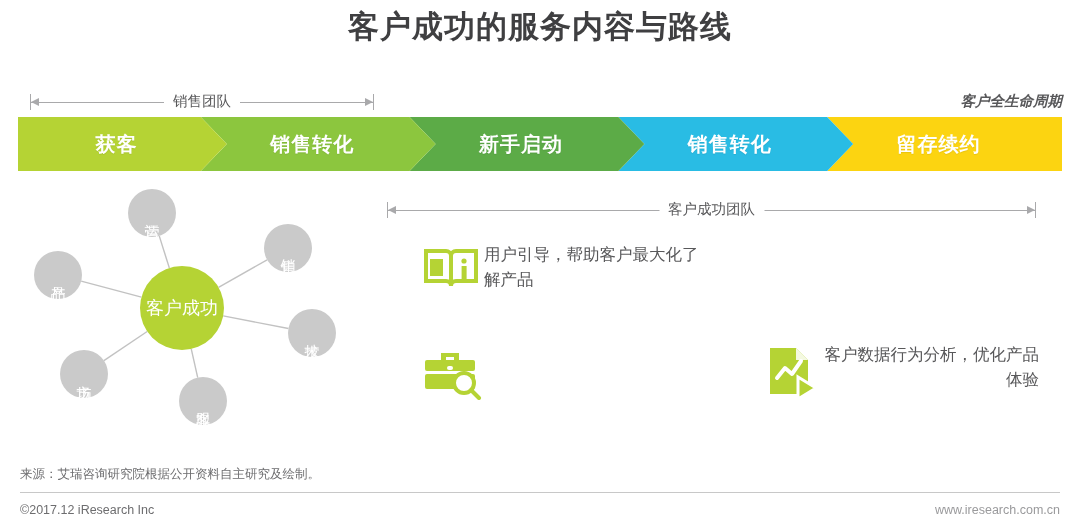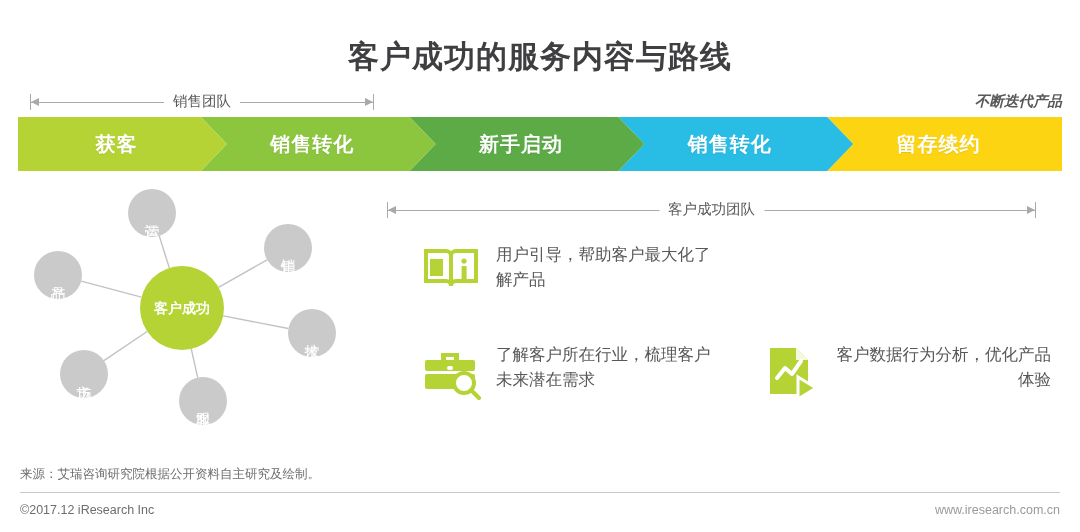--- a/index.html
+++ b/index.html
@@ -1,21 +1,21 @@
 <!DOCTYPE html>
 <html><head>
 <meta charset="utf-8">
 <style>
   html,body{margin:0;padding:0;background:#fff;}
   body{width:1080px;height:532px;position:relative;overflow:hidden;
        font-family:"Liberation Sans","DejaVu Sans",sans-serif;color:#58585a;}
 
   
   .title{position:absolute;left:0;top:6px;width:1080px;text-align:center;
-         font-size:31px;font-weight:bold;color:#3f3f41;letter-spacing:1px;margin-top:30px;}
+         font-size:31px;font-weight:bold;color:#3f3f41;letter-spacing:1px;}
 
   
   .bracket{position:absolute;height:16px;}
   .bracket .line{position:absolute;left:0;right:0;top:8px;height:1px;background:#a9a9ab;}
   .bracket .cap{position:absolute;top:0;width:1px;height:16px;background:#a9a9ab;}
   .bracket .cap.l{left:0;}
   .bracket .cap.r{right:0;}
   .bracket .ah{position:absolute;top:4px;width:0;height:0;
                border-top:4.5px solid transparent;border-bottom:4.5px solid transparent;}
   .bracket .ah.l{left:1px;border-right:8px solid #a9a9ab;}
@@ -37,28 +37,28 @@
              letter-spacing:1px;}
   #flow .seg span{position:relative;left:-6px;text-shadow:0 1px 1px rgba(0,0,0,.08);}
 
   
   #hub{position:absolute;left:10px;top:185px;width:345px;height:255px;}
   #hub svg{position:absolute;left:0;top:0;}
   .node{position:absolute;border-radius:50%;display:flex;align-items:center;
         justify-content:center;color:#fff;text-align:center;}
   .node.sat{background:#cacaca;width:48px;height:48px;font-size:15px;line-height:16px;
             writing-mode:vertical-rl;letter-spacing:1px;}
-  .node.center{background:#b5d334;width:84px;height:84px;font-size:14px;line-height:23px;
-               font-weight:bold;}
+  .node.center{background:#b5d334;width:84px;height:84px;font-size:18px;line-height:23px;
+               font-weight:normal;}
 
   
   #features{position:absolute;left:420px;top:238px;width:650px;height:205px;}
   .feat{position:absolute;display:flex;align-items:flex-start;}
   .feat .ic{width:62px;height:62px;flex:0 0 62px;position:relative;}
-  .feat .tx{margin-left:14px;font-size:16.5px;line-height:25px;color:#58585a;
+  .feat .tx{margin-left:2px;font-size:16.5px;line-height:25px;color:#58585a;
             max-width:215px;padding-top:4px;}
   .f0{left:0;top:0;}  .f1{left:340px;top:0;}
   .f2{left:0;top:100px;} .f3{left:340px;top:100px;text-align:right;}
 
   
   .source{position:absolute;left:20px;top:466px;font-size:12.5px;color:#6d6d6f;}
   .rule{position:absolute;left:20px;right:20px;top:492px;height:1px;background:#c8c8c8;}
   .copy{position:absolute;left:20px;top:503px;font-size:12.5px;color:#6d6d6f;}
   .site{position:absolute;right:20px;top:503px;font-size:12.5px;color:#9a9a9c;}
 </style>
@@ -69,21 +69,21 @@
 
 <div class="bracket" id="bracket-sales">
   <div class="cap l"></div>
   <div class="line"></div>
   <div class="ah l"></div>
   <div class="ah r"></div>
   <div class="cap r"></div>
   <div class="lbl">销售团队</div>
 </div>
 
-<div class="lifecycle">不断迭代产品</div>
+<div class="lifecycle">客户全生命周期</div>
 
 <div id="flow">
     <div class="seg" style="left: 0px; width: 208.8px; background: rgb(181, 211, 52); z-index: 5; clip-path: polygon(0px 0px, 182.8px 0px, 208.8px 27px, 182.8px 54px, 0px 54px);">
       <span>获客</span>
     </div>
     <div class="seg" style="left: 182.8px; width: 234.8px; background: rgb(140, 198, 62); z-index: 4; clip-path: polygon(0px 0px, 208.8px 0px, 234.8px 27px, 208.8px 54px, 0px 54px, 26px 27px);">
       <span>销售转化</span>
     </div>
     <div class="seg" style="left: 391.6px; width: 234.8px; background: rgb(92, 171, 71); z-index: 3; clip-path: polygon(0px 0px, 208.8px 0px, 234.8px 27px, 208.8px 54px, 0px 54px, 26px 27px);">
       <span>新手启动</span>
@@ -154,21 +154,20 @@
     </div>
     <div class="feat f2">
       <div class="ic"><svg viewBox="0 0 62 62" width="62" height="62">
         <path d="M21 15 h18 v7 h-5 v-3 h-8 v3 h-5 z" fill="#b5d334"></path>
         <rect x="5" y="22" width="50" height="11" rx="2" fill="#b5d334"></rect>
         <rect x="5" y="36" width="50" height="15" rx="2" fill="#b5d334"></rect>
         <rect x="27" y="28" width="6" height="4" rx="2" fill="#fff"></rect>
         <circle cx="44" cy="45" r="10" fill="#fff" stroke="#b5d334" stroke-width="4"></circle>
         <path d="M51 52 l8 8" stroke="#b5d334" stroke-width="4" fill="none" stroke-linecap="round"></path>
         </svg></div>
-      <div class="tx">了解客户所在行业，梳理客户未来潜在需求</div>
     </div>
     <div class="feat f3">
       <div class="ic"><svg viewBox="0 0 62 62" width="62" height="62">
         <path d="M10 10 h26 l12 12 v34 H10 Z" fill="#b5d334"></path>
         <path d="M36 10 v12 h12 z" fill="#fff" opacity="0.85"></path>
         <path d="M17 40 l8 -10 7 6 9 -13" fill="none" stroke="#fff" stroke-width="4" stroke-linecap="round" stroke-linejoin="round"></path>
         <path d="M38 39 l18 11 -18 11 z" fill="#b5d334" stroke="#fff" stroke-width="3"></path>
         </svg></div>
       <div class="tx">客户数据行为分析，优化产品体验</div>
     </div>

